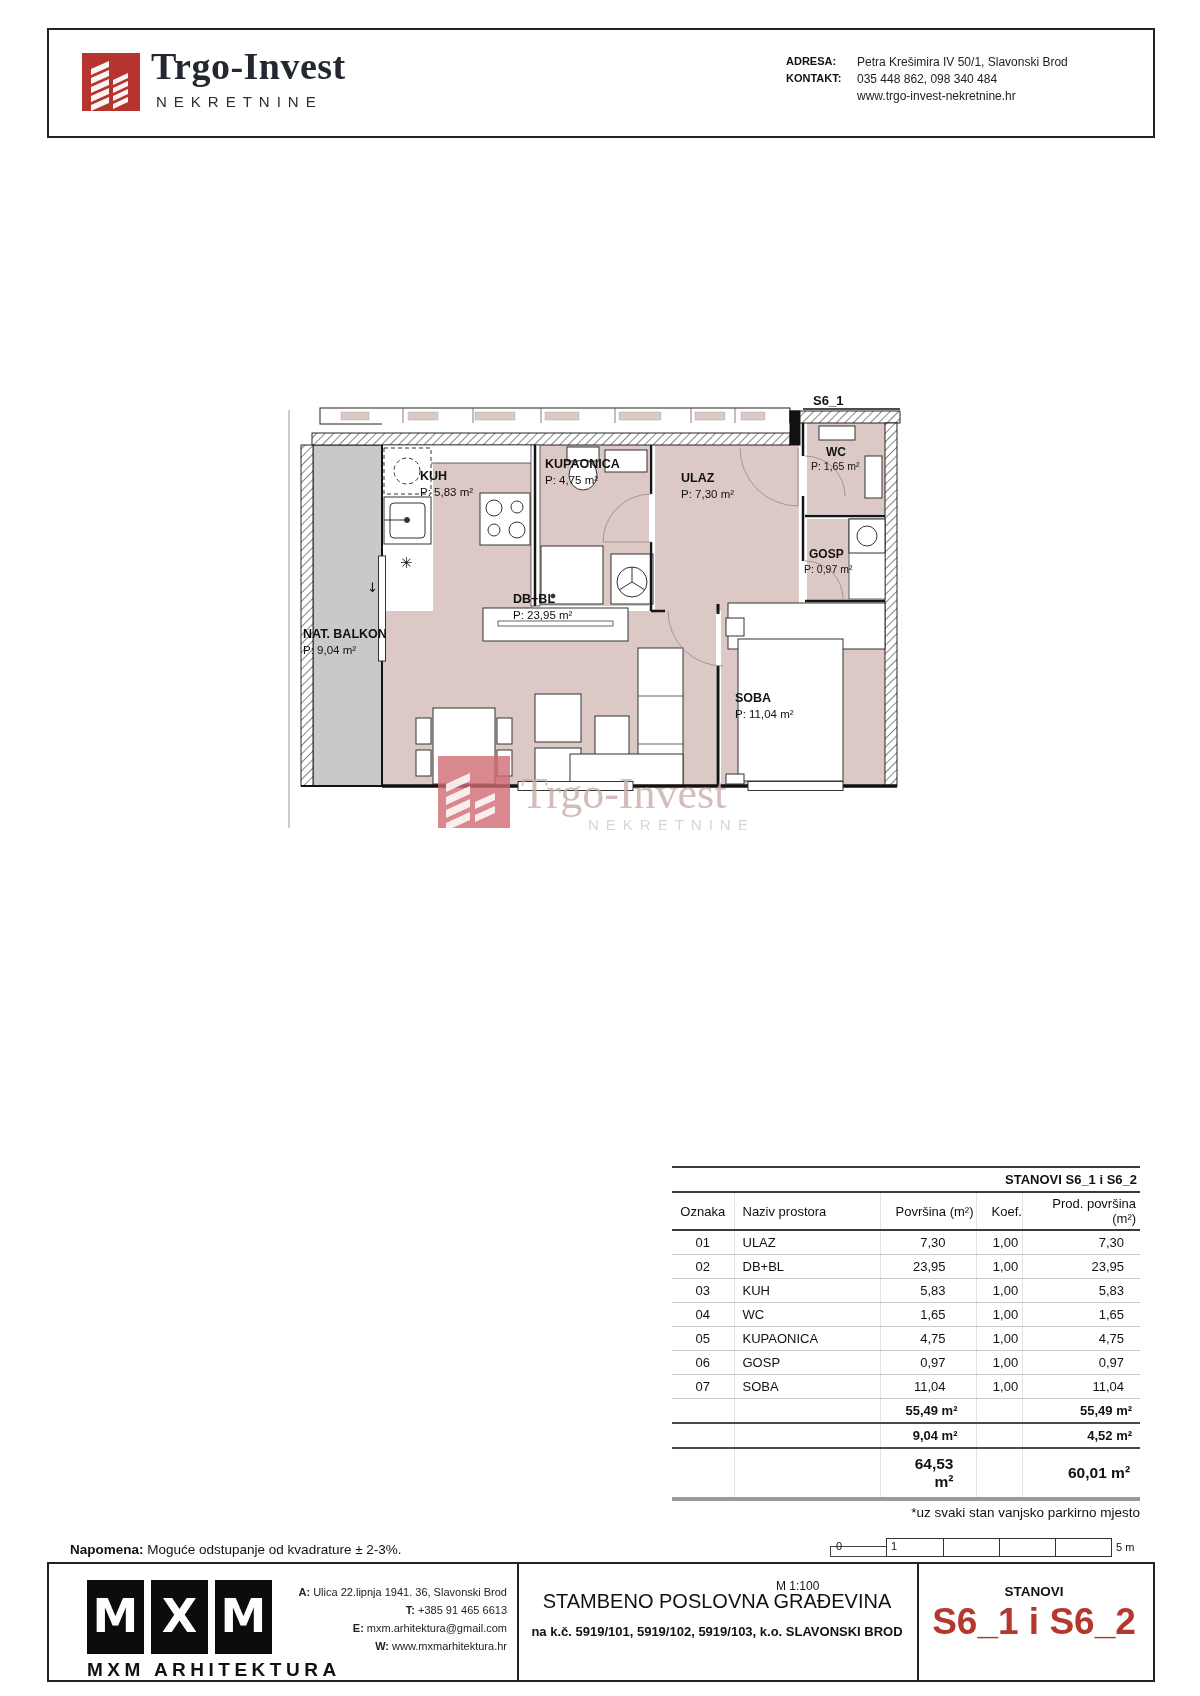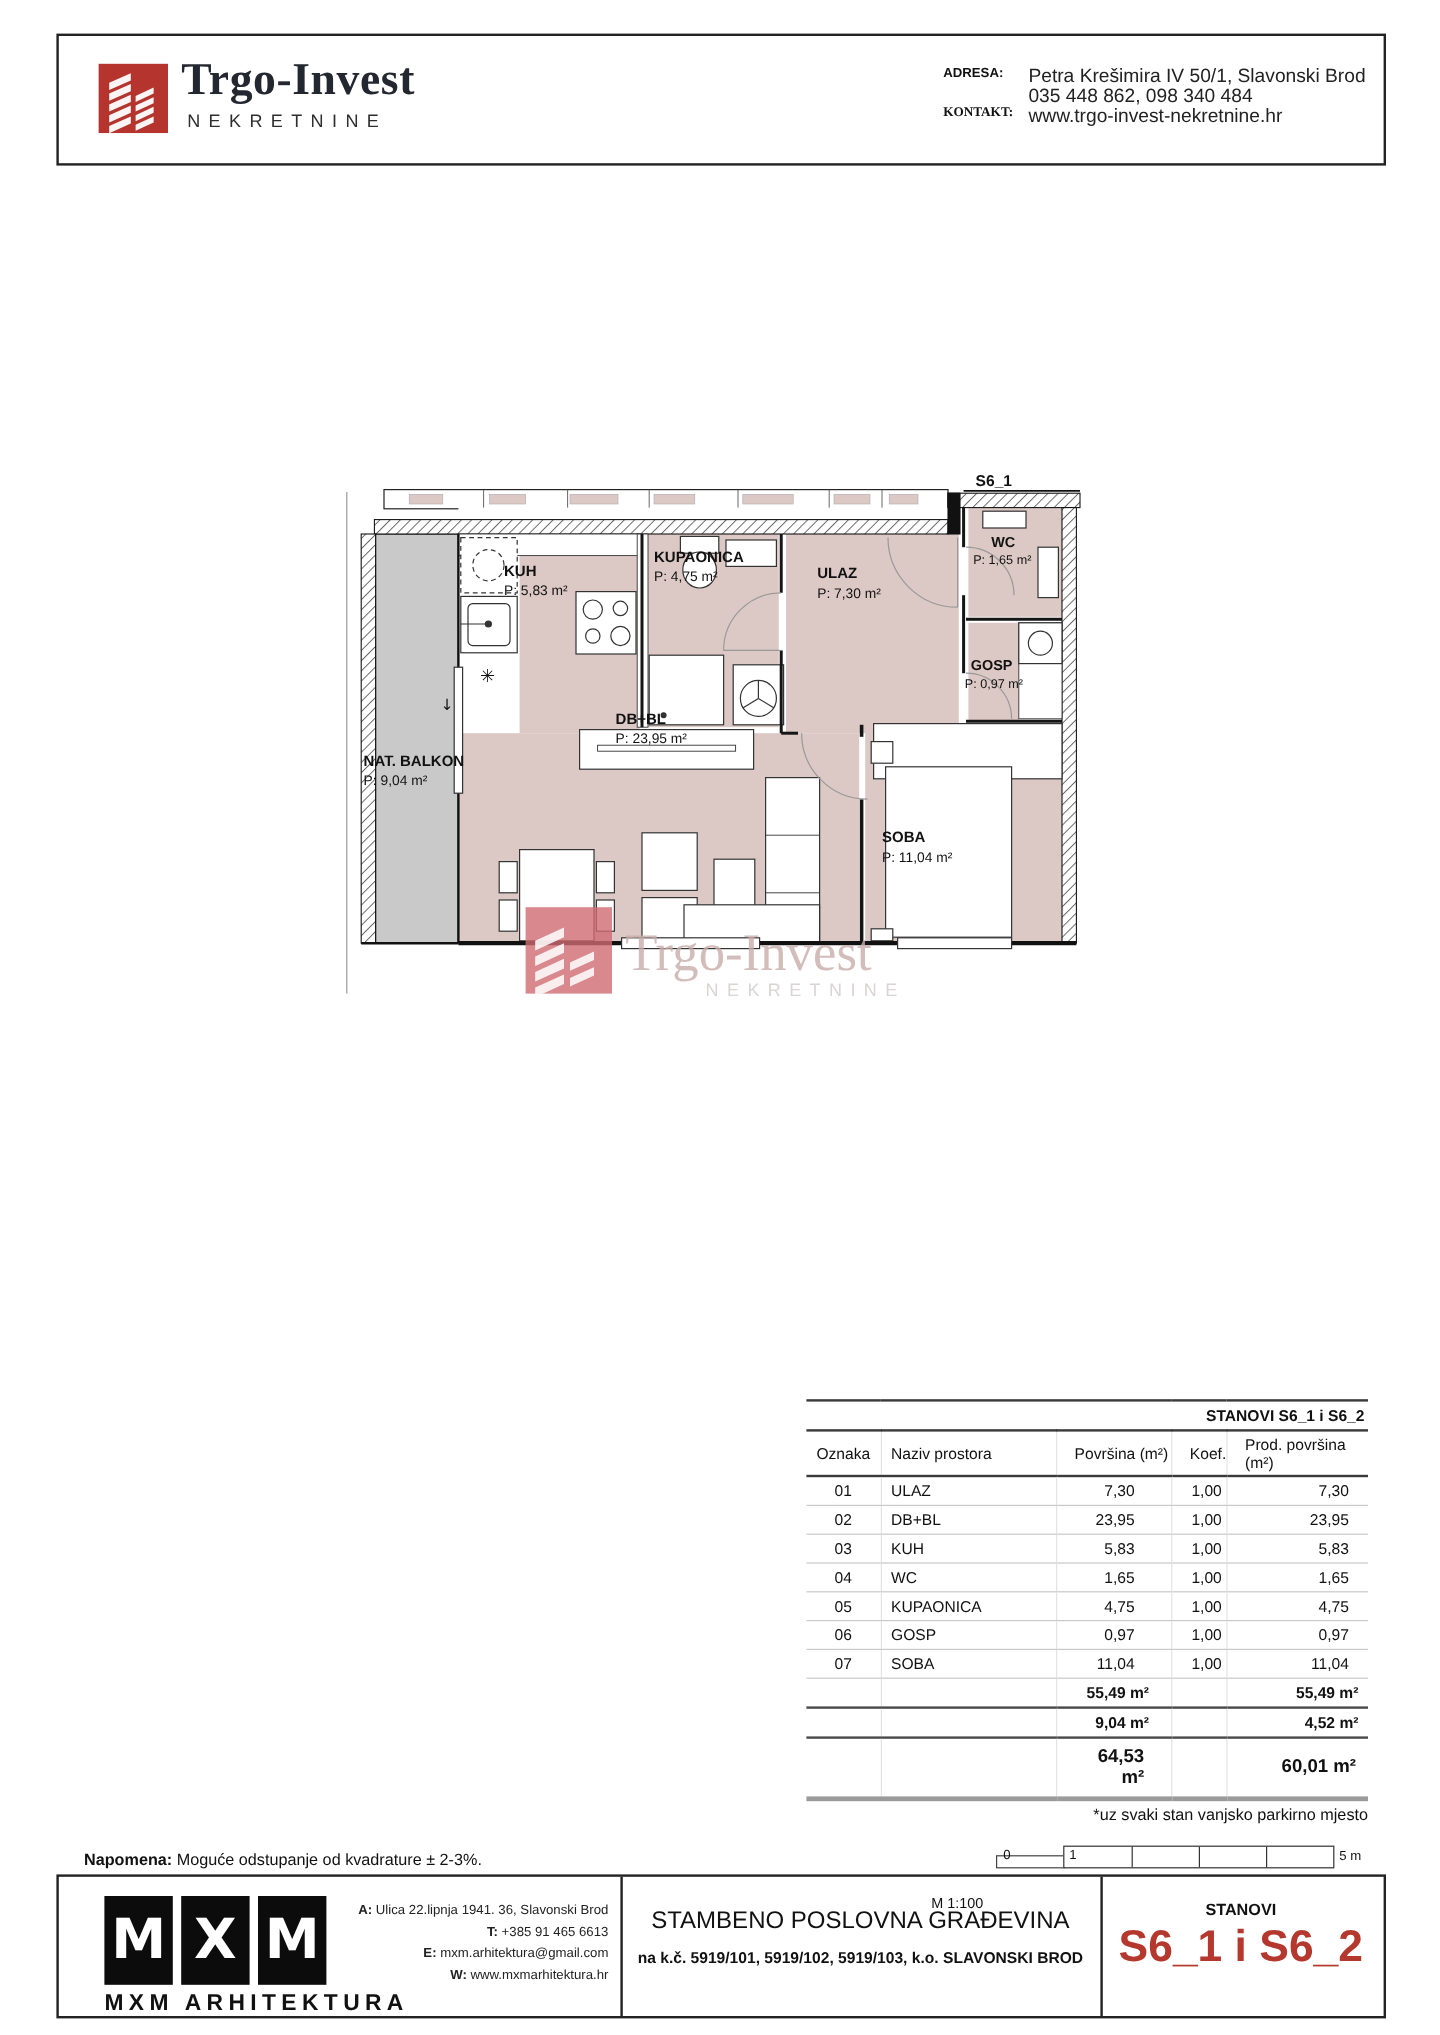--- a/index.html
+++ b/index.html
@@ -6,21 +6,21 @@
   .page{position:relative;width:1200px;height:1696px;background:#fff;overflow:hidden;
         font-family:"Liberation Sans",sans-serif;color:#111;}
 
   
   .header-box{position:absolute;left:47px;top:28px;width:1104px;height:106px;border:2px solid #222;}
   .logo-mark{position:absolute;left:33px;top:23px;width:58px;height:58px;}
   .brand{position:absolute;left:102px;top:14px;font-family:"Liberation Serif",serif;
          font-size:38px;font-weight:600;color:#232830;letter-spacing:.5px;}
   .brand-sub{position:absolute;left:107px;top:63px;font-size:15px;letter-spacing:7px;color:#2e2e2e;}
   .hc-label{position:absolute;font-size:11px;font-weight:bold;color:#111;}
-  .hc-val{position:absolute;font-size:16px;color:#222;}
+  .hc-val{position:absolute;font-size:12px;color:#222;}
 
   
   .plan-svg{position:absolute;left:283px;top:356px;}
   .rn{font:bold 12.5px "Liberation Sans",sans-serif;fill:#111;}
   .ra{font:11.5px "Liberation Sans",sans-serif;fill:#111;}
   .t-unit{font:bold 13px "Liberation Sans",sans-serif;fill:#111;}
   .sym{font:15px "DejaVu Sans",sans-serif;fill:#111;}
   .wm-text{font:44px "Liberation Serif",serif;fill:#c9adaa;opacity:.8;}
   .wm-sub{font:15px "Liberation Sans",sans-serif;letter-spacing:7px;fill:#d6d0d0;opacity:.9;}
 
@@ -85,21 +85,21 @@
         <path d="M31 27 l15 -7 v5 l-15 7 z"></path>
           <path d="M31 35 l15 -7 v5 l-15 7 z"></path>
         <path d="M31 43 l15 -7 v5 l-15 7 z"></path>
           <path d="M31 51 l15 -7 v5 l-15 7 z"></path>
       </g>
     </svg>
     <div class="brand">Trgo-Invest</div>
     <div class="brand-sub">NEKRETNINE</div>
     <div class="hc-label" style="left:737px;top:25px;">ADRESA:</div>
     <div class="hc-val" style="left:808px;top:25px;">Petra Krešimira IV 50/1, Slavonski Brod</div>
-    <div class="hc-label" style="left:737px;top:58px;font-family:Liberation Serif, serif;">KONTAKT:</div>
+    <div class="hc-label" style="left:737px;top:42px;">KONTAKT:</div>
     <div class="hc-val" style="left:808px;top:42px;">035 448 862, 098 340 484</div>
     <div class="hc-val" style="left:808px;top:59px;">www.trgo-invest-nekretnine.hr</div>
   </div>
 
   <svg class="plan-svg" width="620" height="478" viewBox="0 0 620 478">
     <defs>
       <pattern id="hatch" patternUnits="userSpaceOnUse" width="6" height="6" patternTransform="rotate(45)">
         <rect width="6" height="6" fill="#fff"></rect>
         <line x1="0" y1="0" x2="0" y2="6" stroke="#666" stroke-width="1.6"></line>
       </pattern>
@@ -296,21 +296,21 @@
         </colgroup>
       <tbody>
           <tr class="trow-title">
             <td colspan="5">STANOVI S6_1 i S6_2</td>
           </tr>
       <tr class="trow-head vlines">
         <td class="c-ozn">Oznaka</td>
         <td class="c-naz">Naziv prostora</td>
         <td style="text-align:center">Površina (m²)</td>
         <td class="c-koef">Koef.</td>
-        <td style="padding-right:4px">Prod. površina (m²)</td>
+        <td style="text-align:right;padding-right:4px">Prod. površina (m²)</td>
       </tr>
       <tr class="trow-data vlines">
         <td class="c-ozn">01</td>
             <td class="c-naz">ULAZ</td>
         <td class="c-pov">7,30</td>
             <td class="c-koef">1,00</td>
         <td class="c-prod">7,30</td>
       </tr>
       <tr class="trow-data vlines">
         <td class="c-ozn">02</td>

